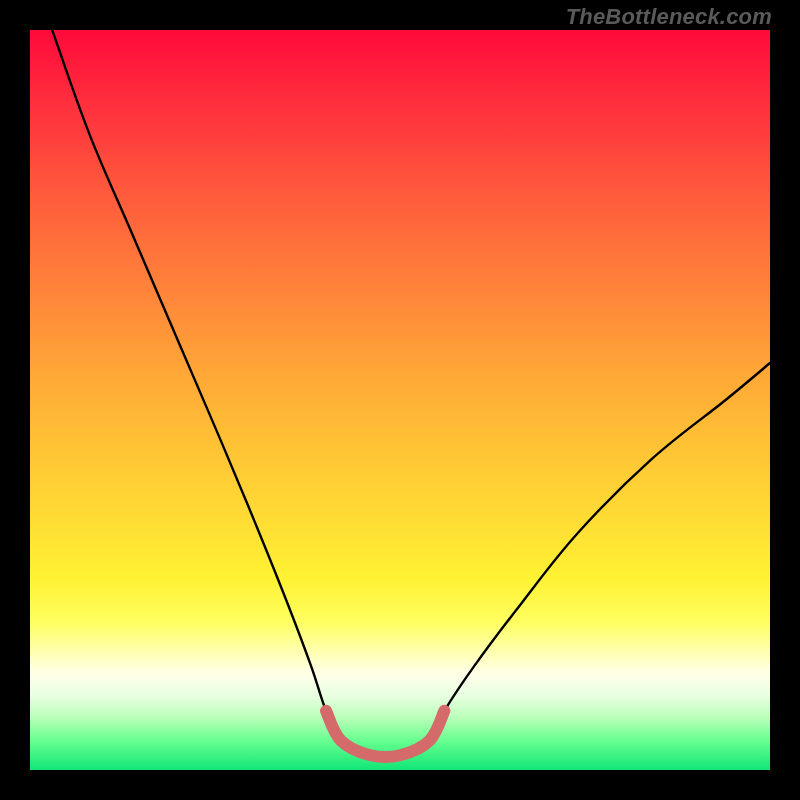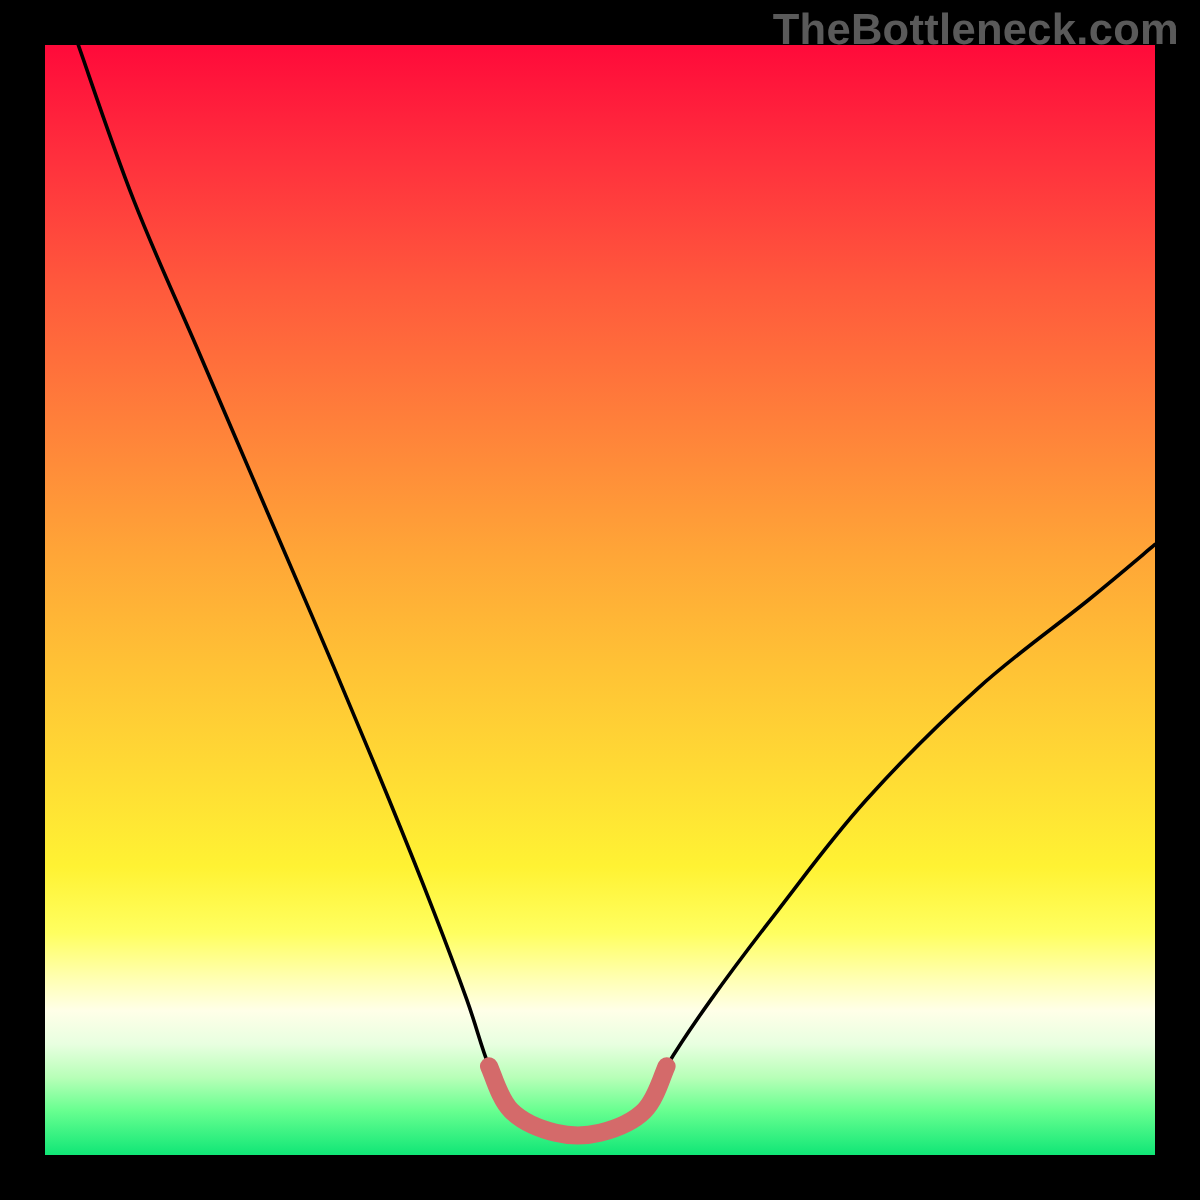--- a/index.html
+++ b/index.html
@@ -13,26 +13,27 @@
   }
   .frame {
     position: relative;
     width: 800px;
     height: 800px;
     background: #000;
   }
   .watermark {
     position: absolute;
     top: 4px;
-    right: 14px;
+    right: 28px;
     color: #5a5a5a;
-    font-size: 29px;
+    font-size: 22px;
     font-weight: 600;
     letter-spacing: 0.2px;
     z-index: 5;
+    font-style: italic;
   }
   .plot-area {
     position: absolute;
     left: 30px;
     top: 30px;
     width: 740px;
     height: 740px;
     background: linear-gradient(to bottom,
       #ff0a3a 0%,
       #ff2f3d 10%,

